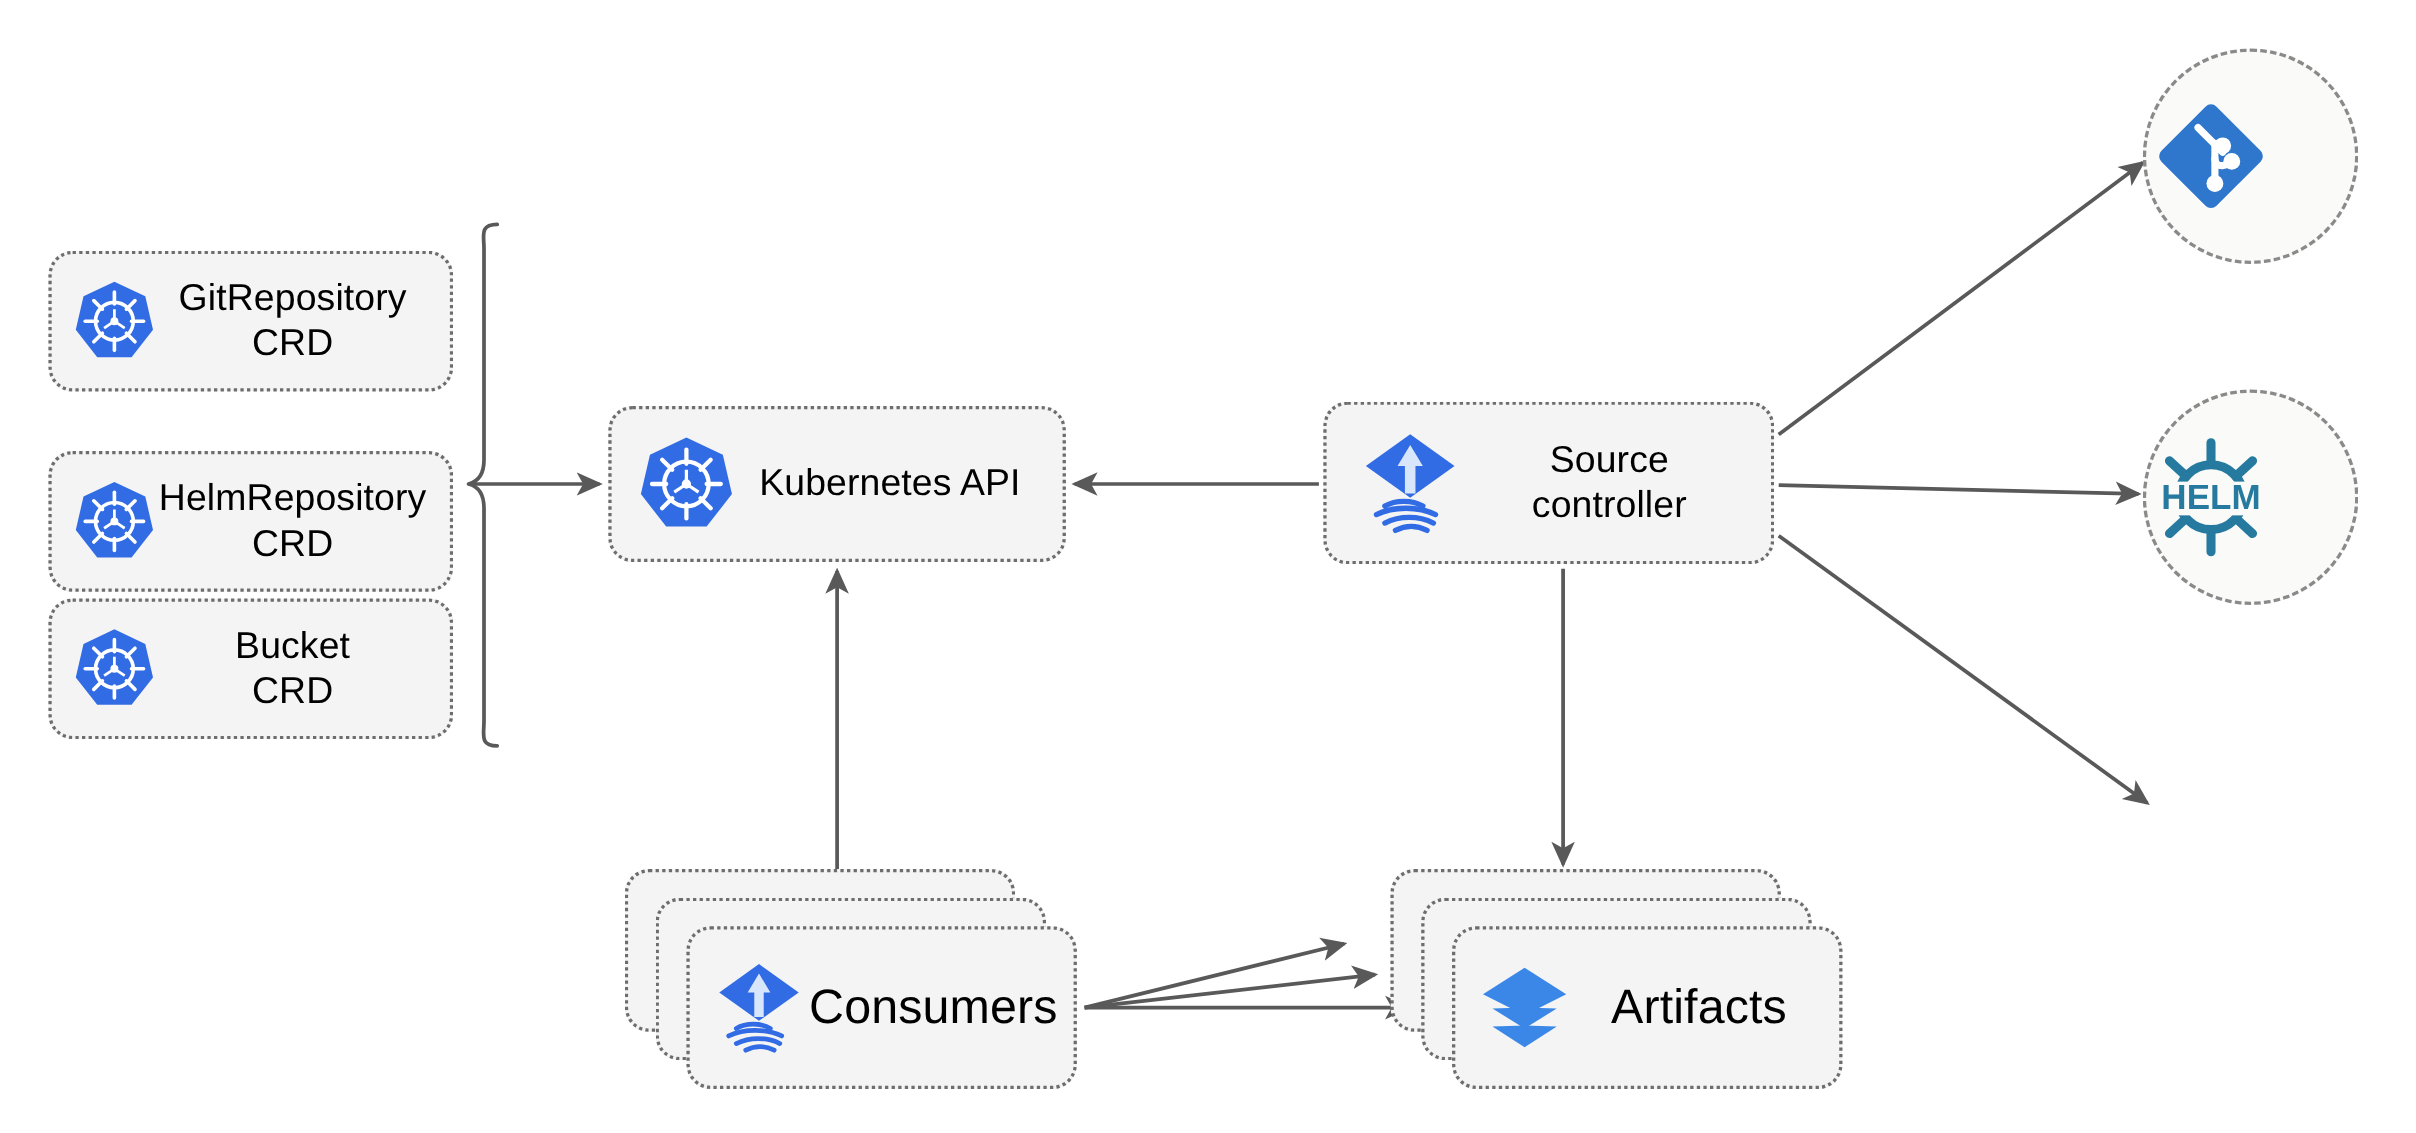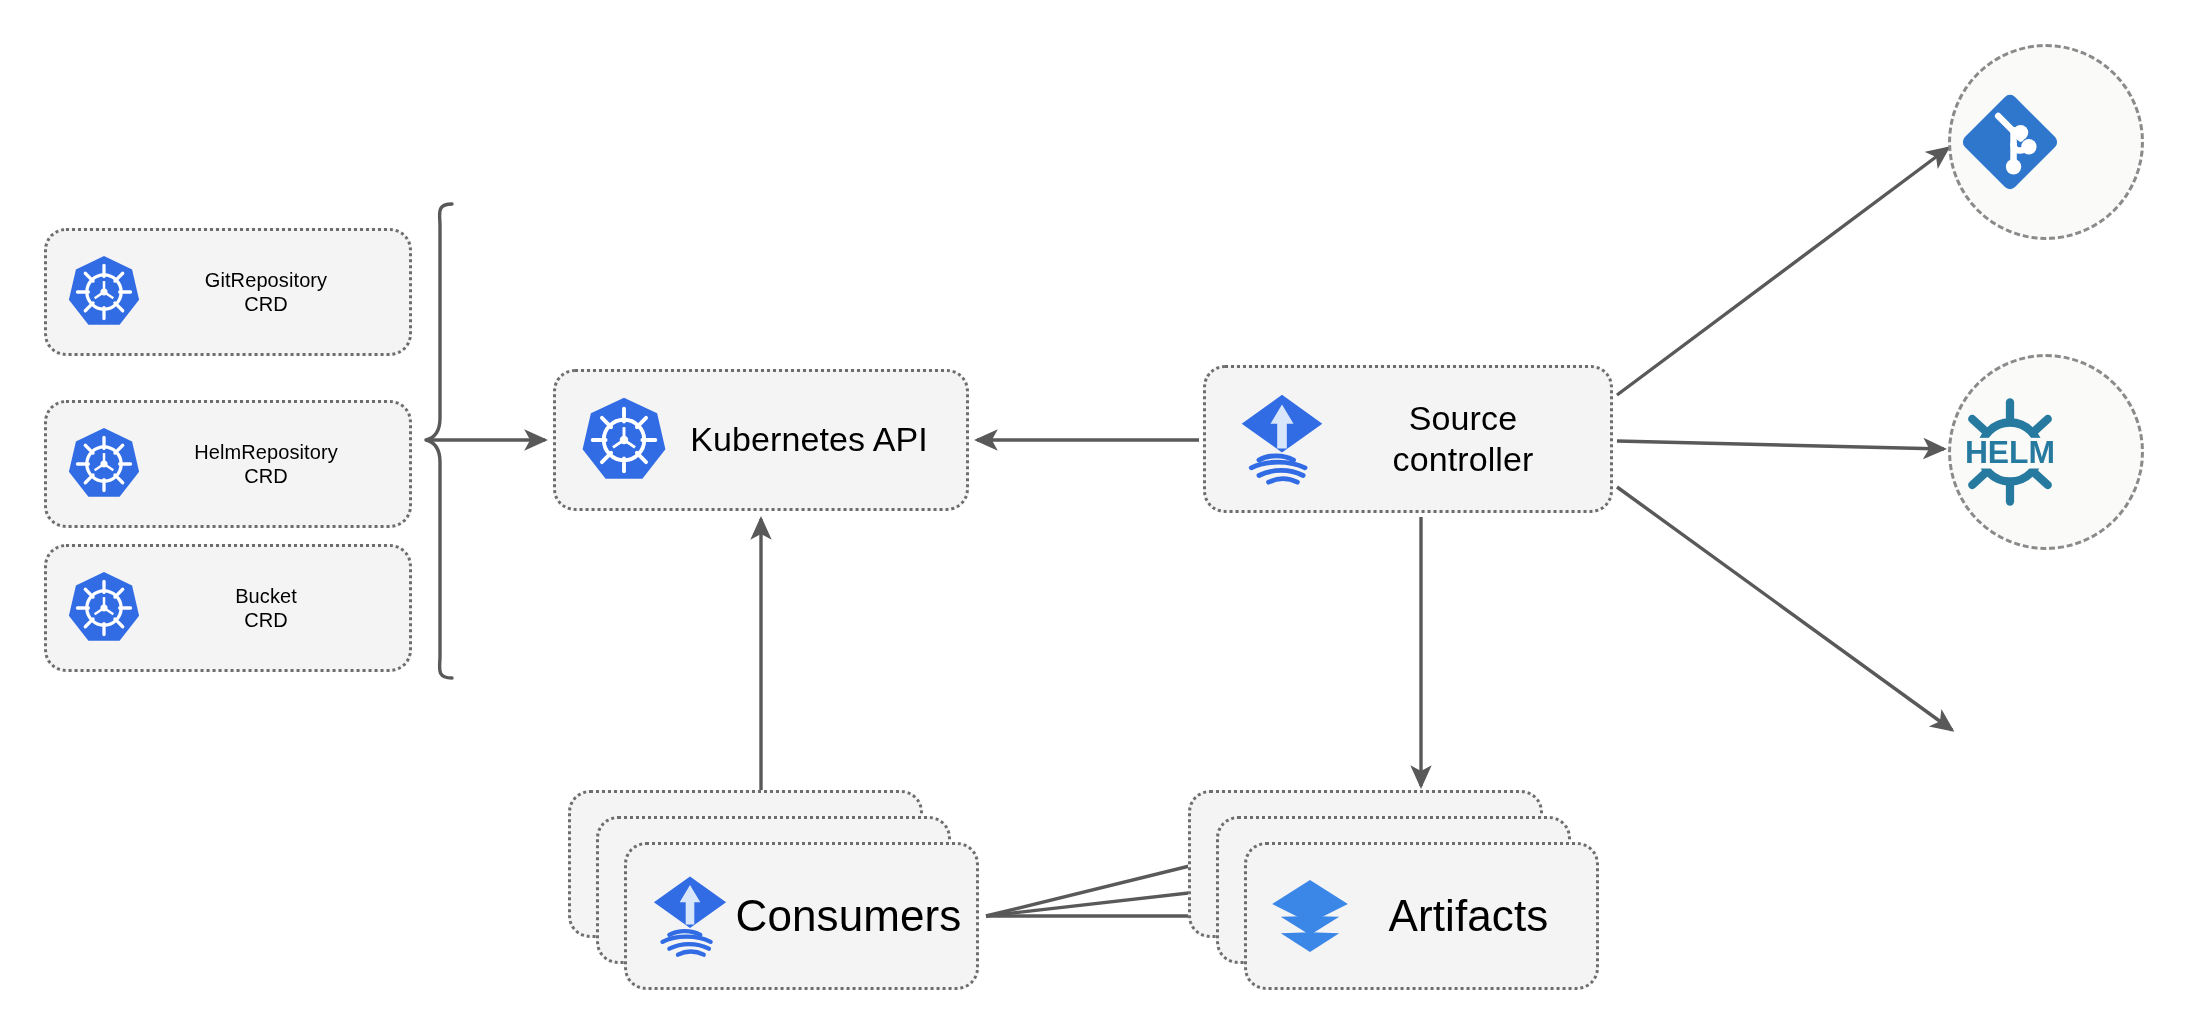--- a/index.html
+++ b/index.html
@@ -57,24 +57,24 @@
   }
 
   
   .crd-box {
     left: 44px;
     width: 368px;
     height: 128px;
     padding: 0 12px 0 18px;
   }
   .crd-box .icon-slot { width: 78px; height: 78px; }
-  .crd-box .label { font-size: 20px; padding-right: 8px; }
+  .crd-box .label { font-size: 34px; padding-right: 8px; }
 
   #node-gitrepository-crd { top: 228px; }
-  #node-helmrepository-crd { top: 400px; }
+  #node-helmrepository-crd { top: 410px; }
   #node-bucket-crd { top: 544px; }
 
   
   #node-kubernetes-api {
     left: 553px;
     top: 369px;
     width: 416px;
     height: 142px;
     padding: 0 18px 0 22px;
   }
@@ -91,21 +91,21 @@
     justify-content: space-between;
   }
   #node-source-controller .icon-slot { width: 96px; height: 96px; }
   #node-source-controller .label { font-size: 34px; }
 
   
   .stack-wrap { position: absolute; z-index: 2; }
   .stack-wrap .node { position: absolute; }
 
   #group-consumers { left: 568px; top: 790px; width: 400px; height: 200px; }
-  #group-artifacts { left: 1188px; top: 790px; width: 400px; height: 200px; }
+  #group-artifacts { left: 1264px; top: 790px; width: 400px; height: 200px; }
 
   .stack-back2 { left: 0;   top: 0;   width: 355px; height: 148px; }
   .stack-back1 { left: 28px; top: 26px; width: 355px; height: 148px; }
   .stack-front { left: 56px; top: 52px; width: 355px; height: 148px;
                  padding: 0 12px 0 20px; }
   .stack-front .icon-slot { width: 86px; height: 86px; }
   .stack-front .label { font-size: 44px; }
 
   
   .circle-node {

